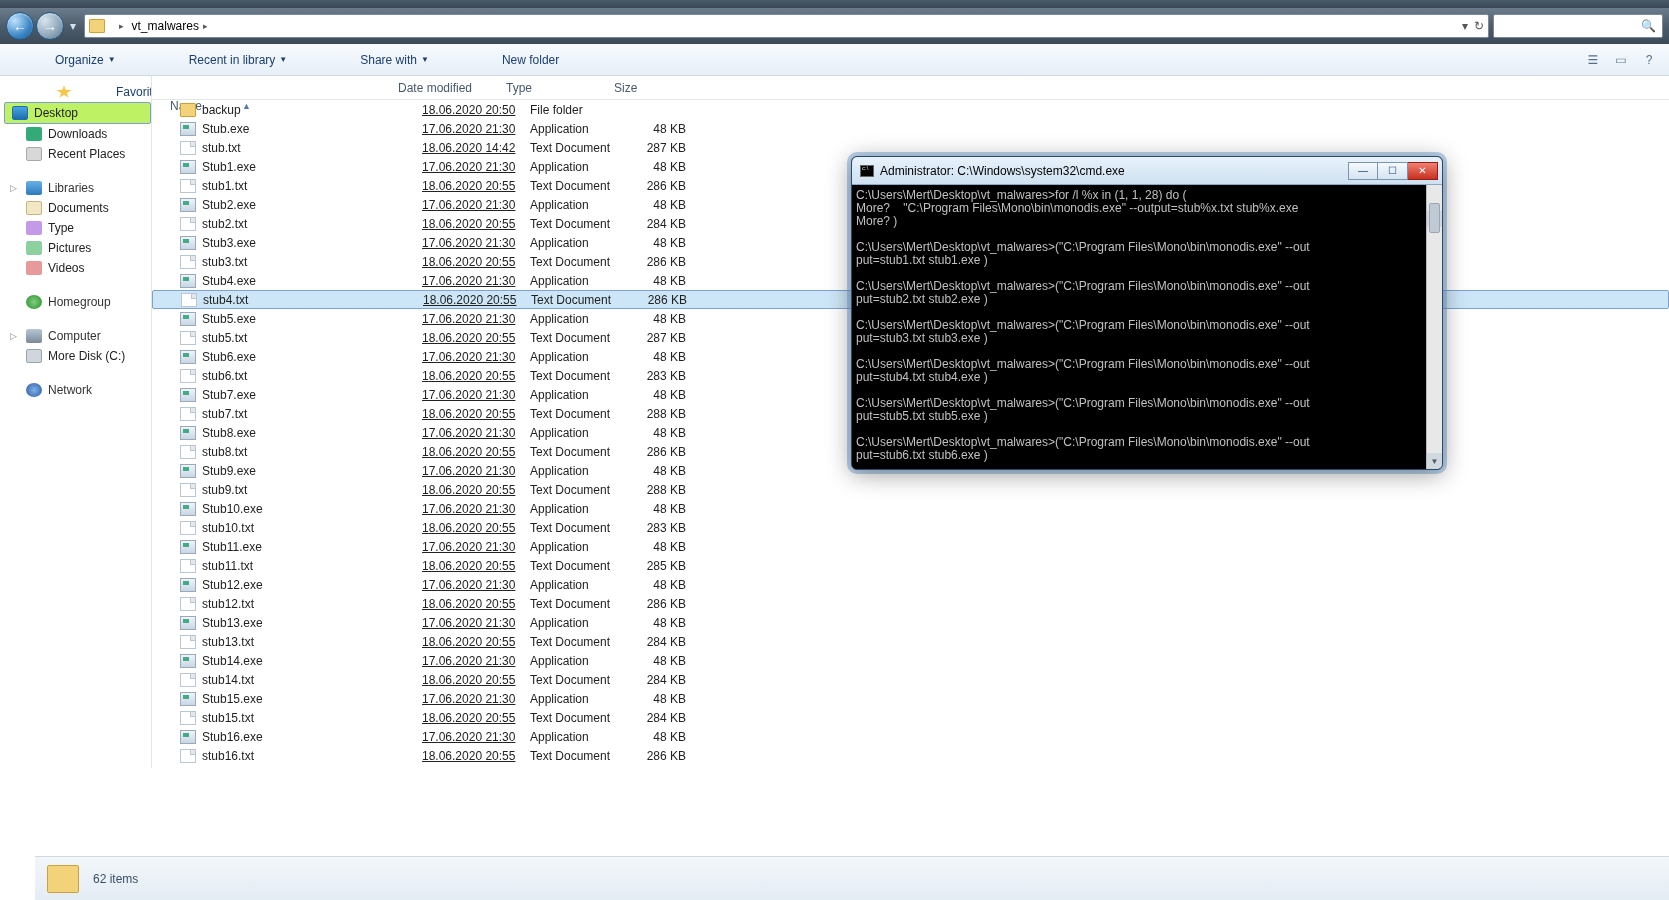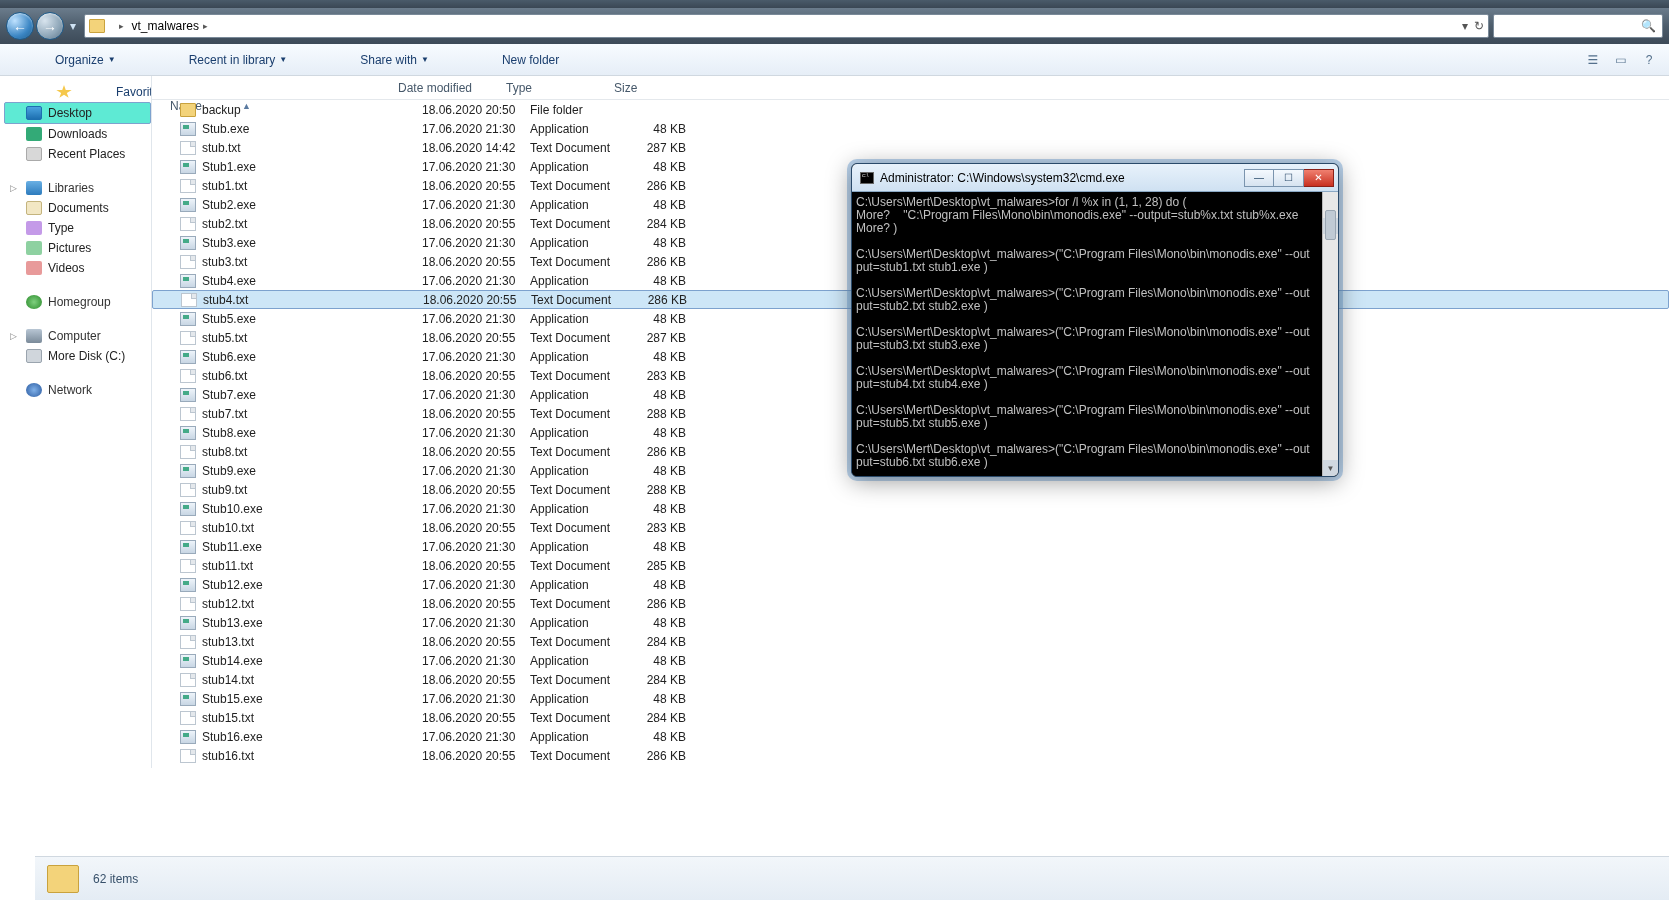--- a/index.html
+++ b/index.html
@@ -74,21 +74,21 @@
   width: 152px;
   border-right: 1px solid #e0e6ec;
   padding: 6px 0 6px 4px;
   overflow:hidden;
   background:#fff;
 }
 .sb-group { margin-bottom: 14px; }
 .sb-head { display:flex; align-items:center; gap:6px; padding:3px 6px; color:#333; }
 .sb-head.fav { color:#1a3e6e;gap:44px; }
 .sb-item { display:flex; align-items:center; gap:6px; padding:3px 6px 3px 22px; color:#222; }
-.sb-item.sel { background:#5eead4; border:1px solid #7da2ce; border-radius:2px; padding-left:21px; }
+.sb-item.sel { background:#bef264; border:1px solid #7da2ce; border-radius:2px; padding-left:7px; }
 .ic { width:16px; height:14px; display:inline-block; border-radius:2px; flex:none; }
 .ic-star { background: #f5c84c; clip-path: polygon(50% 0,61% 35%,98% 35%,68% 57%,79% 91%,50% 70%,21% 91%,32% 57%,2% 35%,39% 35%); }
 .ic-desktop { background: linear-gradient(#4aa3e0,#1d6fb0); border:1px solid #1d6fb0; }
 .ic-dl { background:#3a7; }
 .ic-recent { background:#d8d8d8; border:1px solid #aaa; }
 .ic-lib { background: linear-gradient(#6ab0e4,#2d7bbd); }
 .ic-doc { background:#f2e7c4; border:1px solid #c4b47e; }
 .ic-music { background:#c49ae8; }
 .ic-pic { background:#8ed1a1; }
 .ic-vid { background:#e89a9a; }
@@ -115,40 +115,40 @@
 .rows { overflow:hidden; }
 .row { display:flex; align-items:center; height:19px; padding-left:28px; color:#222; }
 .row.selected { background:#cde6f7; border:1px solid #7da2ce; border-radius:2px; height:19px; }
 .row .ic-f { width:16px; height:14px; margin-right:6px; flex:none; }
 .ic-folder { background:#f3d37a; border:1px solid #c9a23d; border-radius:1px; }
 .ic-exe { background:linear-gradient(#eef4fa,#c8d6e4); border:1px solid #9ab; position:relative; }
 .ic-exe::after { content:""; position:absolute; left:2px; top:2px; width:6px; height:4px; background:#4a8; }
 .ic-txt { background:#fff; border:1px solid #bcc6d0; position:relative; }
 .ic-txt::before { content:""; position:absolute; right:0; top:0; width:4px; height:4px; background:#e4e8ec; border-left:1px solid #bcc6d0; border-bottom:1px solid #bcc6d0; }
 .r-name { width:212px; }
-.r-date { width:108px; padding-left:8px; }
+.r-date { width:108px; padding-left:8px;text-decoration:underline; }
 .r-type { width:108px; padding-left:8px; }
 .r-size { width:64px; text-align:right; padding-right:8px; }
 
 
 .statusbar {
   position:absolute; left:0; right:0; bottom:0;
   height: 44px;
   background: linear-gradient(to bottom,#f2f6fa,#e4ecf4);
   border-top:1px solid #d0d8e0;
   display:flex; align-items:center; gap:14px; padding:0 12px;margin-left:35px;
 }
 .statusbar .big-ic { width:32px; height:28px; background:#f3d37a; border:1px solid #c9a23d; border-radius:2px; }
 .statusbar .txt { color:#37506a; }
 
 
 .cmdwin {
   position:absolute;
-  left: 851px; top: 163px;
-  width: 488px; height: 314px;
+  left: 851px; top: 156px;
+  width: 592px; height: 314px;
   border: 1px solid #2a4a6a;
   border-radius: 6px;
   box-shadow: 0 4px 24px rgba(0,0,0,.4), 0 0 0 4px rgba(120,170,220,.5);
   background:#000;
   overflow:hidden;
 }
 .cmd-title {
   height: 28px;
   background: linear-gradient(to bottom,#e8f2fb,#cfe1f2);
   display:flex; align-items:center; padding:0 4px 0 8px;

